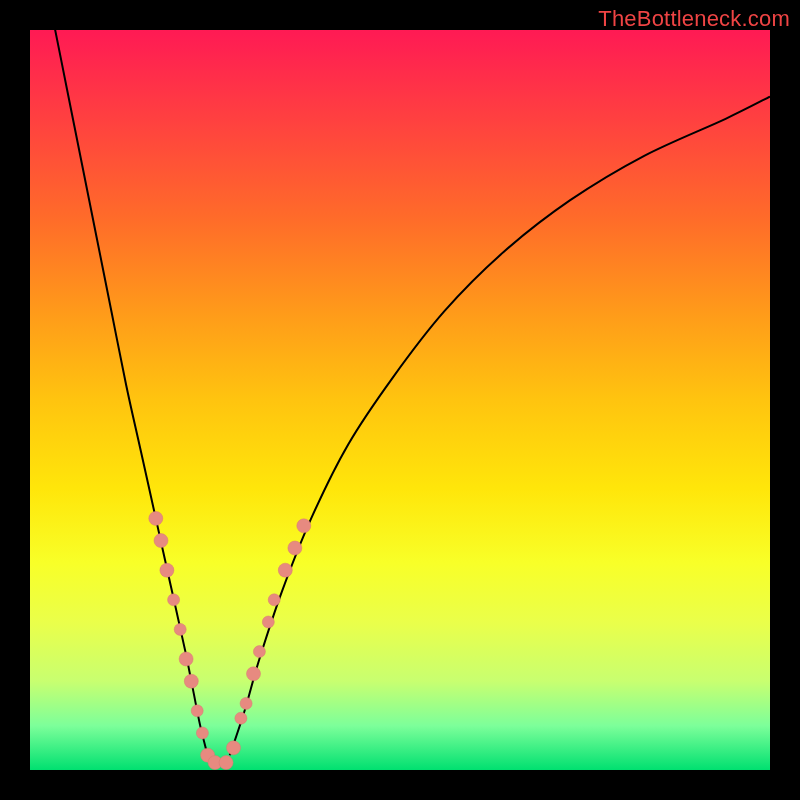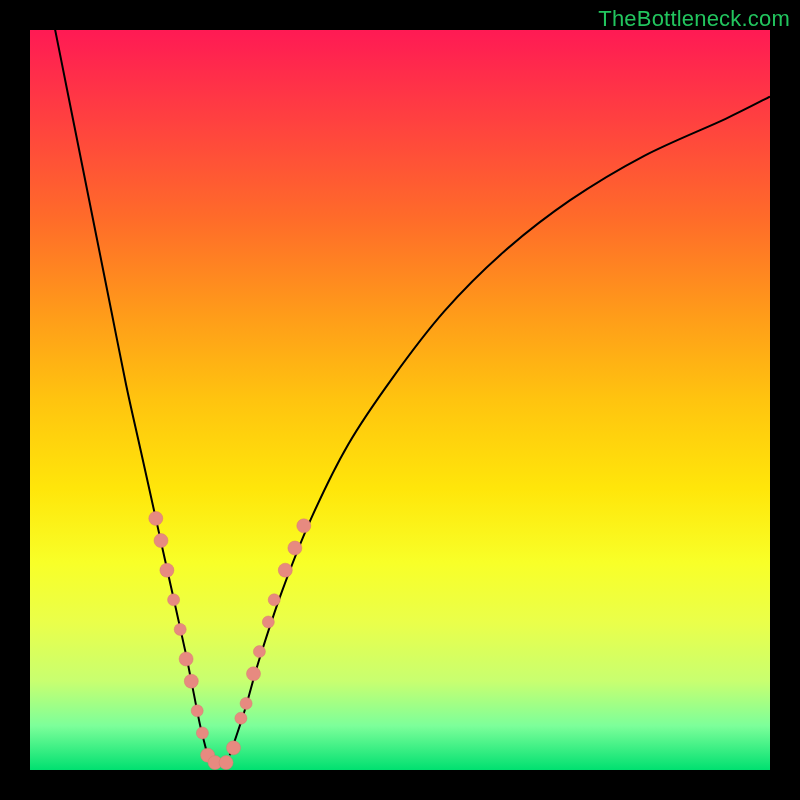--- a/index.html
+++ b/index.html
@@ -27,21 +27,21 @@
       #f8ff28 72%,
       #eaff4a 80%,
       #c8ff70 88%,
       #7dff9a 94%,
       #00e070 100%
     );
   }
   .watermark {
     position: absolute;
     top: 6px; right: 10px;
-    color: #22c55e;
+    color: #ef4444;
     font-size: 22px;
     font-weight: 400;
     letter-spacing: 0.2px;
   }
   svg.plot {
     position: absolute;
     left: 0; top: 0;
     width: 740px; height: 740px;
   }
 </style>

